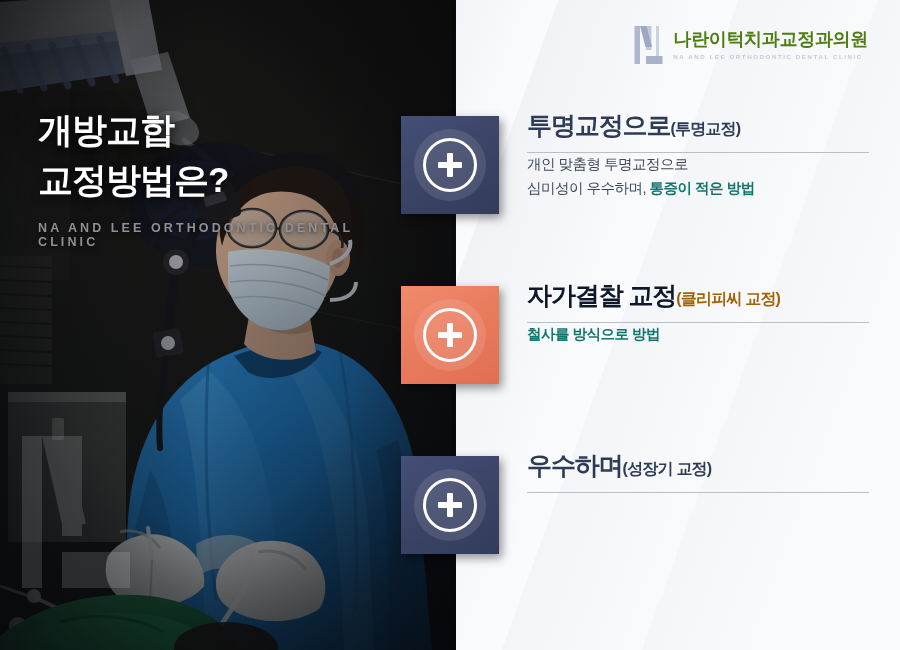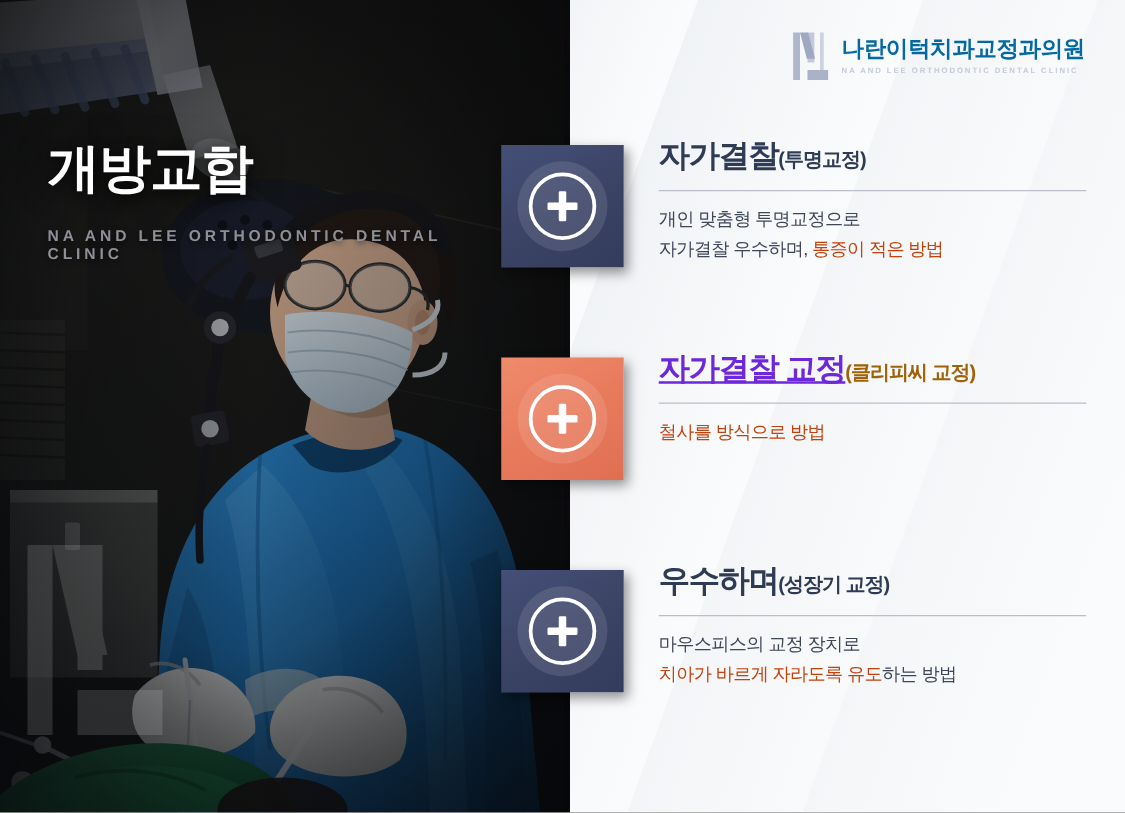--- a/index.html
+++ b/index.html
@@ -52,21 +52,21 @@
     opacity:.13;
   }
 
   
   .headline{
     position:absolute; left:38px; top:105px; width:380px;
     z-index:6;
   }
   .headline .hl{
     display:block;
-    font-size:42px; font-weight:bold; color:#ffffff;
+    font-size:35px; font-weight:bold; color:#ffffff;
     letter-spacing:-1px; line-height:1.42;
     text-shadow:0 2px 10px rgba(0,0,0,.75), 0 0 26px rgba(0,0,0,.55);
   }
   .headline .sub{
     display:block; margin-top:17px;
     font-size:12.5px; font-weight:bold; color:#8e9096;
     letter-spacing:3.1px;
     text-shadow:0 1px 5px rgba(0,0,0,.7);
   }
 
@@ -103,21 +103,21 @@
   .btn3{ left:401px; top:456px; }
 
   
   .logo{
     position:absolute; right:32px; top:24px; z-index:7;
     display:flex; align-items:center; gap:9px;
   }
   .logo-mark{ width:30px; height:42px; flex:0 0 auto; }
   .logo-text .logo-ko{
     display:block; font-size:18px; font-weight:bold;
-    color:#0369a1; letter-spacing:-.3px; line-height:1.1;
+    color:#4d7c0f; letter-spacing:-.3px; line-height:1.1;
   }
   .logo-text .logo-en{
     display:block; margin-top:3px;
     font-size:6.2px; font-weight:bold; color:#c4cad9;
     letter-spacing:1.55px; white-space:nowrap;
   }
 
   
   .block{ position:absolute; left:527px; width:342px; z-index:6; }
   .b1{ top:113px; }
@@ -125,33 +125,32 @@
   .b3{ top:453px; }
 
   .block .title{
     line-height:1; white-space:nowrap;
     font-weight:bold;
   }
   .block .title .main{ font-size:25px; letter-spacing:-1.1px; }
   .block .title .paren{ font-size:16px; letter-spacing:-.8px;margin-top:48px; }
   .t-navy .main{ color:#2f3b55; }
   .t-navy .paren{ color:#2f3b55; }
-  .t-orange .main{ color:#6d28d9;text-decoration:underline; }
+  .t-orange .main{ color:#0f172a; }
   .t-orange .paren{ color:#a16207; }
 
   .block .rule{
     height:1px; margin-top:14px;
     background:#b9bec8;
   }
   .block .desc{
-    margin-top:12px;
     font-size:14.5px; color:#3e4657; line-height:1.63;
     letter-spacing:-.5px;
   }
-  .block .desc b{ font-weight:normal; color:#c2410c; }
+  .block .desc b{ font-weight:bold; color:#0f766e; }
   .block .desc .line{ display:block; white-space:nowrap; }
 </style>
 </head>
 <body>
 
 <div id="stage">
 
   <div class="right-panel">
     <div class="diag d1"></div>
     <div class="diag d2"></div>
@@ -343,20 +342,21 @@
         <polygon points="12,2 24,2 34,46 22,46" fill="#ffffff"></polygon>
         <rect x="22" y="60" width="34" height="18" fill="#ffffff"></rect>
       </svg>
     </div>
   </div>
 
   <div class="panel-edge"></div>
 
   <div class="headline">
     <span class="hl">개방교합</span>
+    <span class="hl">교정방법은?</span>
     <span class="sub">NA AND LEE ORTHODONTIC DENTAL CLINIC</span>
   </div>
 
   <div class="logo">
     <span class="logo-mark">
       <svg width="30" height="42" viewBox="0 0 60 80" aria-hidden="true">
         <rect x="1" y="2" width="11" height="76" fill="#b0b7cd"></rect>
         <rect x="24" y="2" width="11" height="48" fill="#c3c9da"></rect>
         <polygon points="12,2 25,2 36,44 23,44" fill="#9fa8c3"></polygon>
         <rect x="24" y="62" width="33" height="16" fill="#aab2c9"></rect>
@@ -377,43 +377,39 @@
     <span class="halo"></span>
     <span class="ring"></span>
   </div>
   <div class="plus-btn navy btn3">
     <span class="halo"></span>
     <span class="ring"></span>
   </div>
 
   <div class="block b1">
     <div class="title t-navy">
-      <span class="main">자가결찰</span><span class="paren">(투명교정)</span>
+      <span class="main">투명교정으로</span><span class="paren">(투명교정)</span>
     </div>
     <div class="rule"></div>
     <div class="desc">
       <span class="line">개인 맞춤형 투명교정으로</span>
-      <span class="line"><span>자가결찰 우수하며, </span><b>통증이 적은 방법</b></span>
+      <span class="line"><span>심미성이 우수하며, </span><b>통증이 적은 방법</b></span>
     </div>
   </div>
 
   <div class="block b2">
     <div class="title t-orange">
       <span class="main">자가결찰 교정</span><span class="paren">(클리피씨 교정)</span>
     </div>
     <div class="rule"></div>
     <div class="desc">
       <span class="line"><b>철사를 방식으로 방법</b><span></span></span>
     </div>
   </div>
 
   <div class="block b3">
     <div class="title t-navy">
       <span class="main">우수하며</span><span class="paren">(성장기 교정)</span>
     </div>
     <div class="rule"></div>
-    <div class="desc">
-      <span class="line">마우스피스의 교정 장치로</span>
-      <span class="line"><b>치아가 바르게 자라도록 유도</b><span>하는 방법</span></span>
-    </div>
   </div>
 
 </div>
 
 </body></html>

